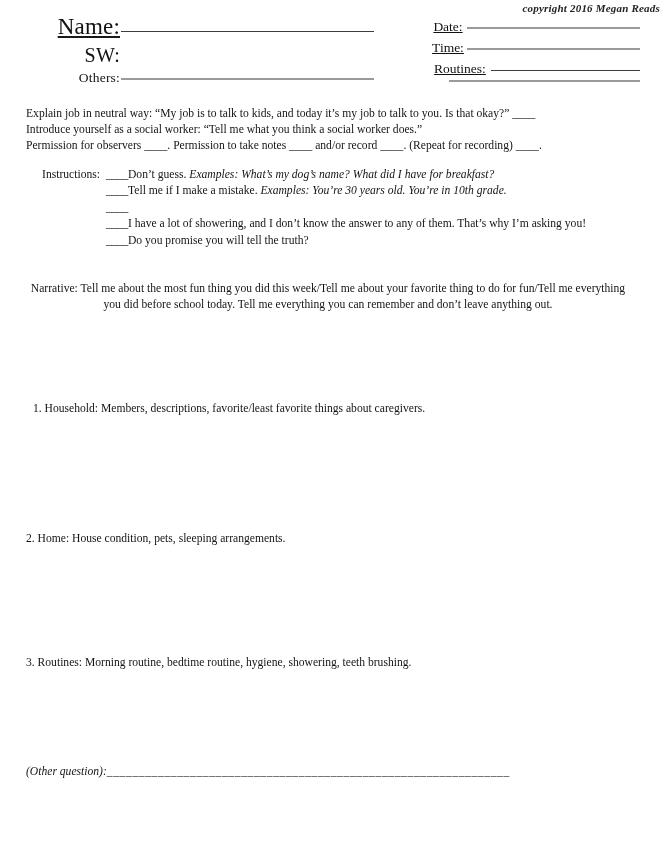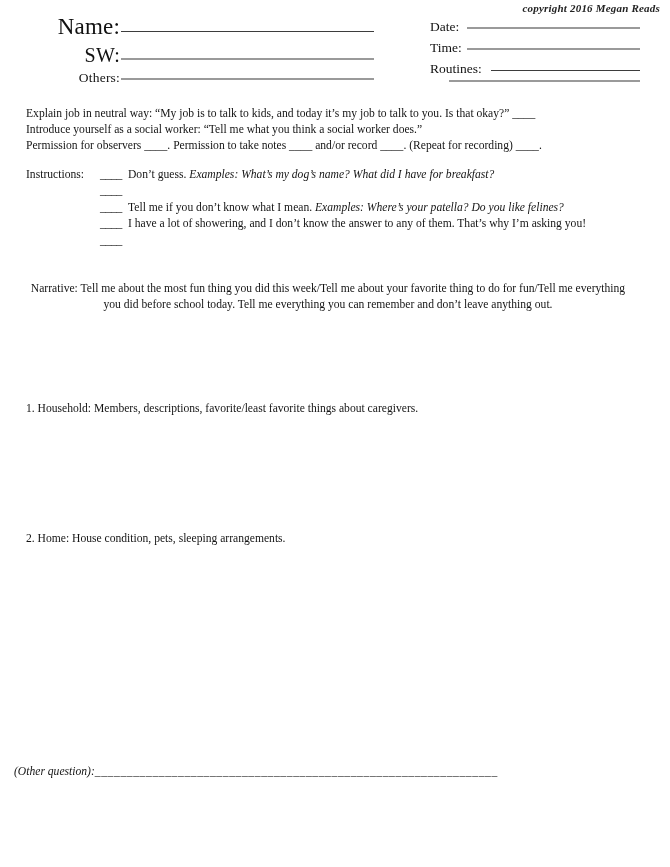--- a/index.html
+++ b/index.html
@@ -65,39 +65,40 @@
   }
   .rule-line {
     display: block;
     width: 100%;
     background: #9a9a9a;
     height: 2px;
   }
   .rule-line.dark { background: #3d3d3d; height: 1.5px; }
 
   
-  .row-name  { height: 30px; }
-  .row-sw    { height: 26px; }
+  .row-name  { height: 30px; text-decoration: underline; }
+  .row-sw    { height: 26px; flex-direction: column; }
   .row-others{ height: 24px; }
 
   .row-name .hdr-label   { font-size: 23px; width: 106px; letter-spacing: 0.2px; }
   .row-sw .hdr-label     { font-size: 20px; width: 106px; letter-spacing: 0.2px; }
   .row-others .hdr-label { font-size: 13.5px; width: 106px; letter-spacing: 0.2px; }
 
   .hdr-right {
     position: absolute;
     left: 430px;
     top: 5px;
     width: 210px;
   }
   .hdr-right .hdr-row { height: 21px; }
   .hdr-right .hdr-label {
     font-size: 13.5px;
-    text-align: left;
-    white-space: nowrap;
+    text-align: center;
+    white-space: nowrap;
+    text-decoration: underline;
   }
   .lbl-date { width: 36px; }
   .lbl-time { width: 36px; }
   .lbl-location { width: 60px; }
   .lbl-blank { width: 18px; }
 
   
   .para {
     position: absolute;
     font-size: 11.6px;
@@ -114,20 +115,21 @@
   .instructions {
     left: 26px;
     top: 167px;
     width: 630px;
   }
   .instr-row {
     display: flex;
     align-items: baseline;
     line-height: 16.4px;
     white-space: nowrap;
+    text-align: right;
   }
   .instr-lead {
     width: 74px;
     flex: 0 0 74px;
     white-space: nowrap;
   }
   .instr-blank {
     flex: 0 0 28px;
     white-space: pre;
     letter-spacing: -0.3px;
@@ -144,28 +146,28 @@
   }
 
   
   .qline {
     position: absolute;
     left: 26px;
     font-size: 11.6px;
     color: #141414;
     white-space: nowrap;
   }
-  .q1 { top: 402px; }
+  .q1 { top: 402px; margin-left: 7px; }
   .q2 { top: 532px; text-align: center; }
   .q3 { top: 656px; }
 
   
   .other {
     position: absolute;
-    left: 14px;
+    left: 26px;
     top: 765px;
     font-size: 11.6px;
     color: #141414;
     white-space: nowrap;
   }
   .other-label { font-style: italic; }
   .other-rule {
     letter-spacing: 0.6px;
     color: #2a2a2a;
   }
@@ -238,40 +240,42 @@
 
     <div class="instr-row">
       <span class="instr-lead">Instructions:</span>
       <span class="instr-blank">____</span>
       <span class="instr-text"><span>Don’t guess.  </span><span class="ex">Examples: What’s my dog’s name? What did I have for breakfast?</span></span>
     </div>
 
     <div class="instr-row">
       <span class="instr-lead"></span>
       <span class="instr-blank">____</span>
-    </div>
-
-    <div class="instr-row">
-      <span class="instr-lead"></span>
-      <span class="instr-blank">____</span>
-      <span class="instr-text"><span>Tell me if you don’t know what I mean.  </span><span class="ex">Examples: Where’s your patella?  Do you like felines?</span></span>
+      <span class="instr-text"><span>Tell me if I make a mistake.  </span><span class="ex">Examples: You’re 30 years old.  You’re in 10th grade.</span></span>
+    </div>
+
+    <div class="instr-row">
+      <span class="instr-lead"></span>
+      <span class="instr-blank">____</span>
     </div>
 
     <div class="instr-row">
       <span class="instr-lead"></span>
       <span class="instr-blank">____</span>
       <span class="instr-text"><span>I have a lot of showering, and I don’t know the answer to any of them.  That’s why I’m asking you!</span></span>
     </div>
 
     <div class="instr-row">
       <span class="instr-lead"></span>
       <span class="instr-blank">____</span>
+      <span class="instr-text"><span>Do you promise you will tell the truth?</span></span>
     </div>
   </div>
 
   <div class="para narrative"><span>Narrative:</span><span> Tell me about the most fun thing you did this week/Tell me about your favorite thing to do for fun/Tell me everything you did before school today.  Tell me everything you can remember and don’t leave anything out.</span></div>
 
   <div class="qline q1">1. Household: Members, descriptions, favorite/least favorite things about caregivers.</div>
   <div class="qline q2">2. Home: House condition, pets, sleeping arrangements.</div>
+  <div class="qline q3">3. Routines: Morning routine, bedtime routine, hygiene, showering, teeth brushing.</div>
 
   <div class="other"><span class="other-label">(Other question):</span><span class="other-rule">_______________________________________________________________</span></div>
 
 </div>
 
 </body></html>

